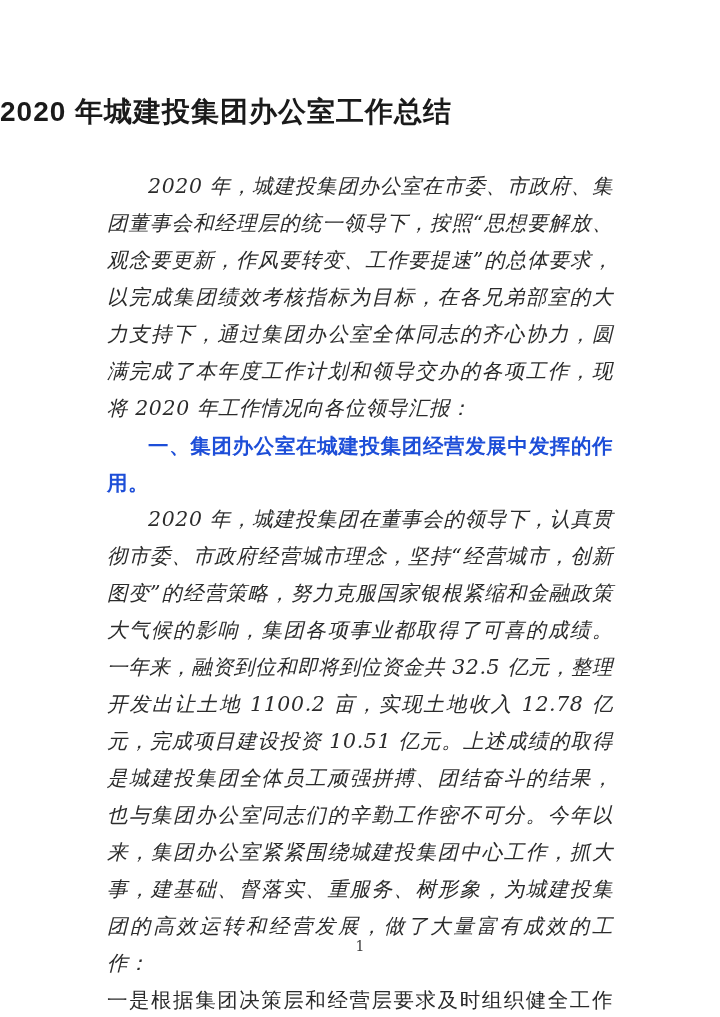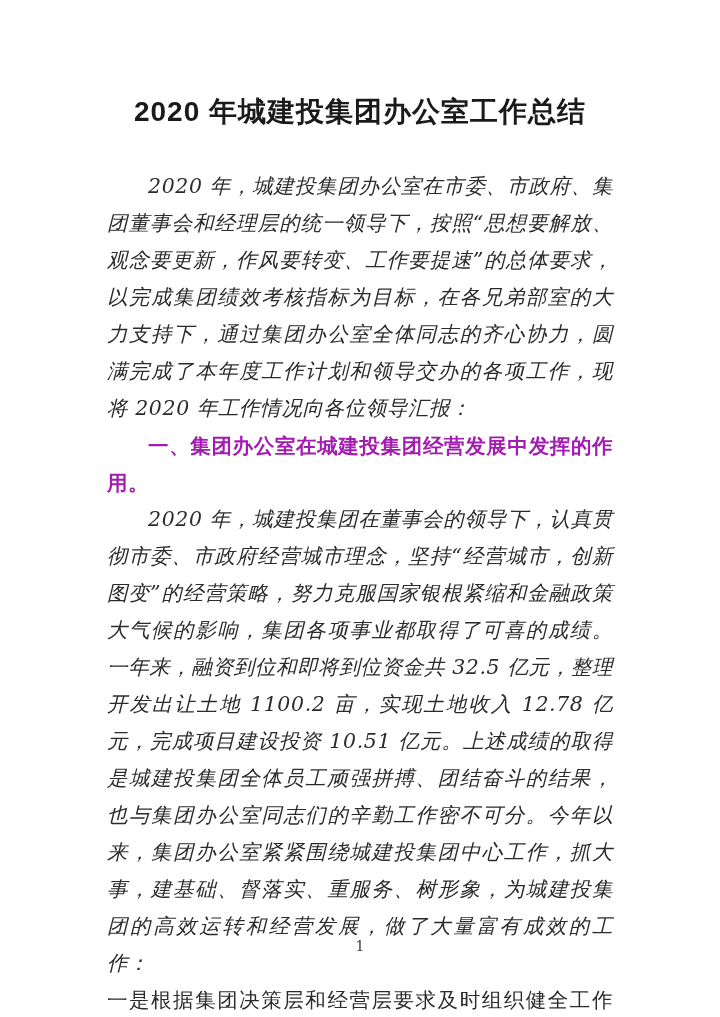--- a/index.html
+++ b/index.html
@@ -15,21 +15,20 @@
     overflow: hidden;
     font-family: "DejaVu Serif", serif;
   }
 
   
   .doc-title {
     position: absolute;
     left: 0;
     top: 92px;
     width: 720px;
-    text-align: center;
     font-family: "Liberation Sans", sans-serif;
     font-weight: bold;
     font-size: 28px;
     line-height: 40px;
     color: #1a1a1a;
     letter-spacing: 1px;
   }
 
   
   .body-block {
@@ -53,21 +52,21 @@
   .para.indent {
     text-indent: 2em;
     font-style: italic;
   }
   .para.heading {
     font-family: "Liberation Sans", sans-serif;
     font-weight: bold;
     font-size: 20.5px;
     letter-spacing: 0.4px;
     text-indent: 2em;
-    color: #a21caf;
+    color: #1d4ed8;
   }
   .para.noindent {
     text-indent: 0;
   }
 
   
   .page-number {
     position: absolute;
     left: 0;
     top: 938px;

